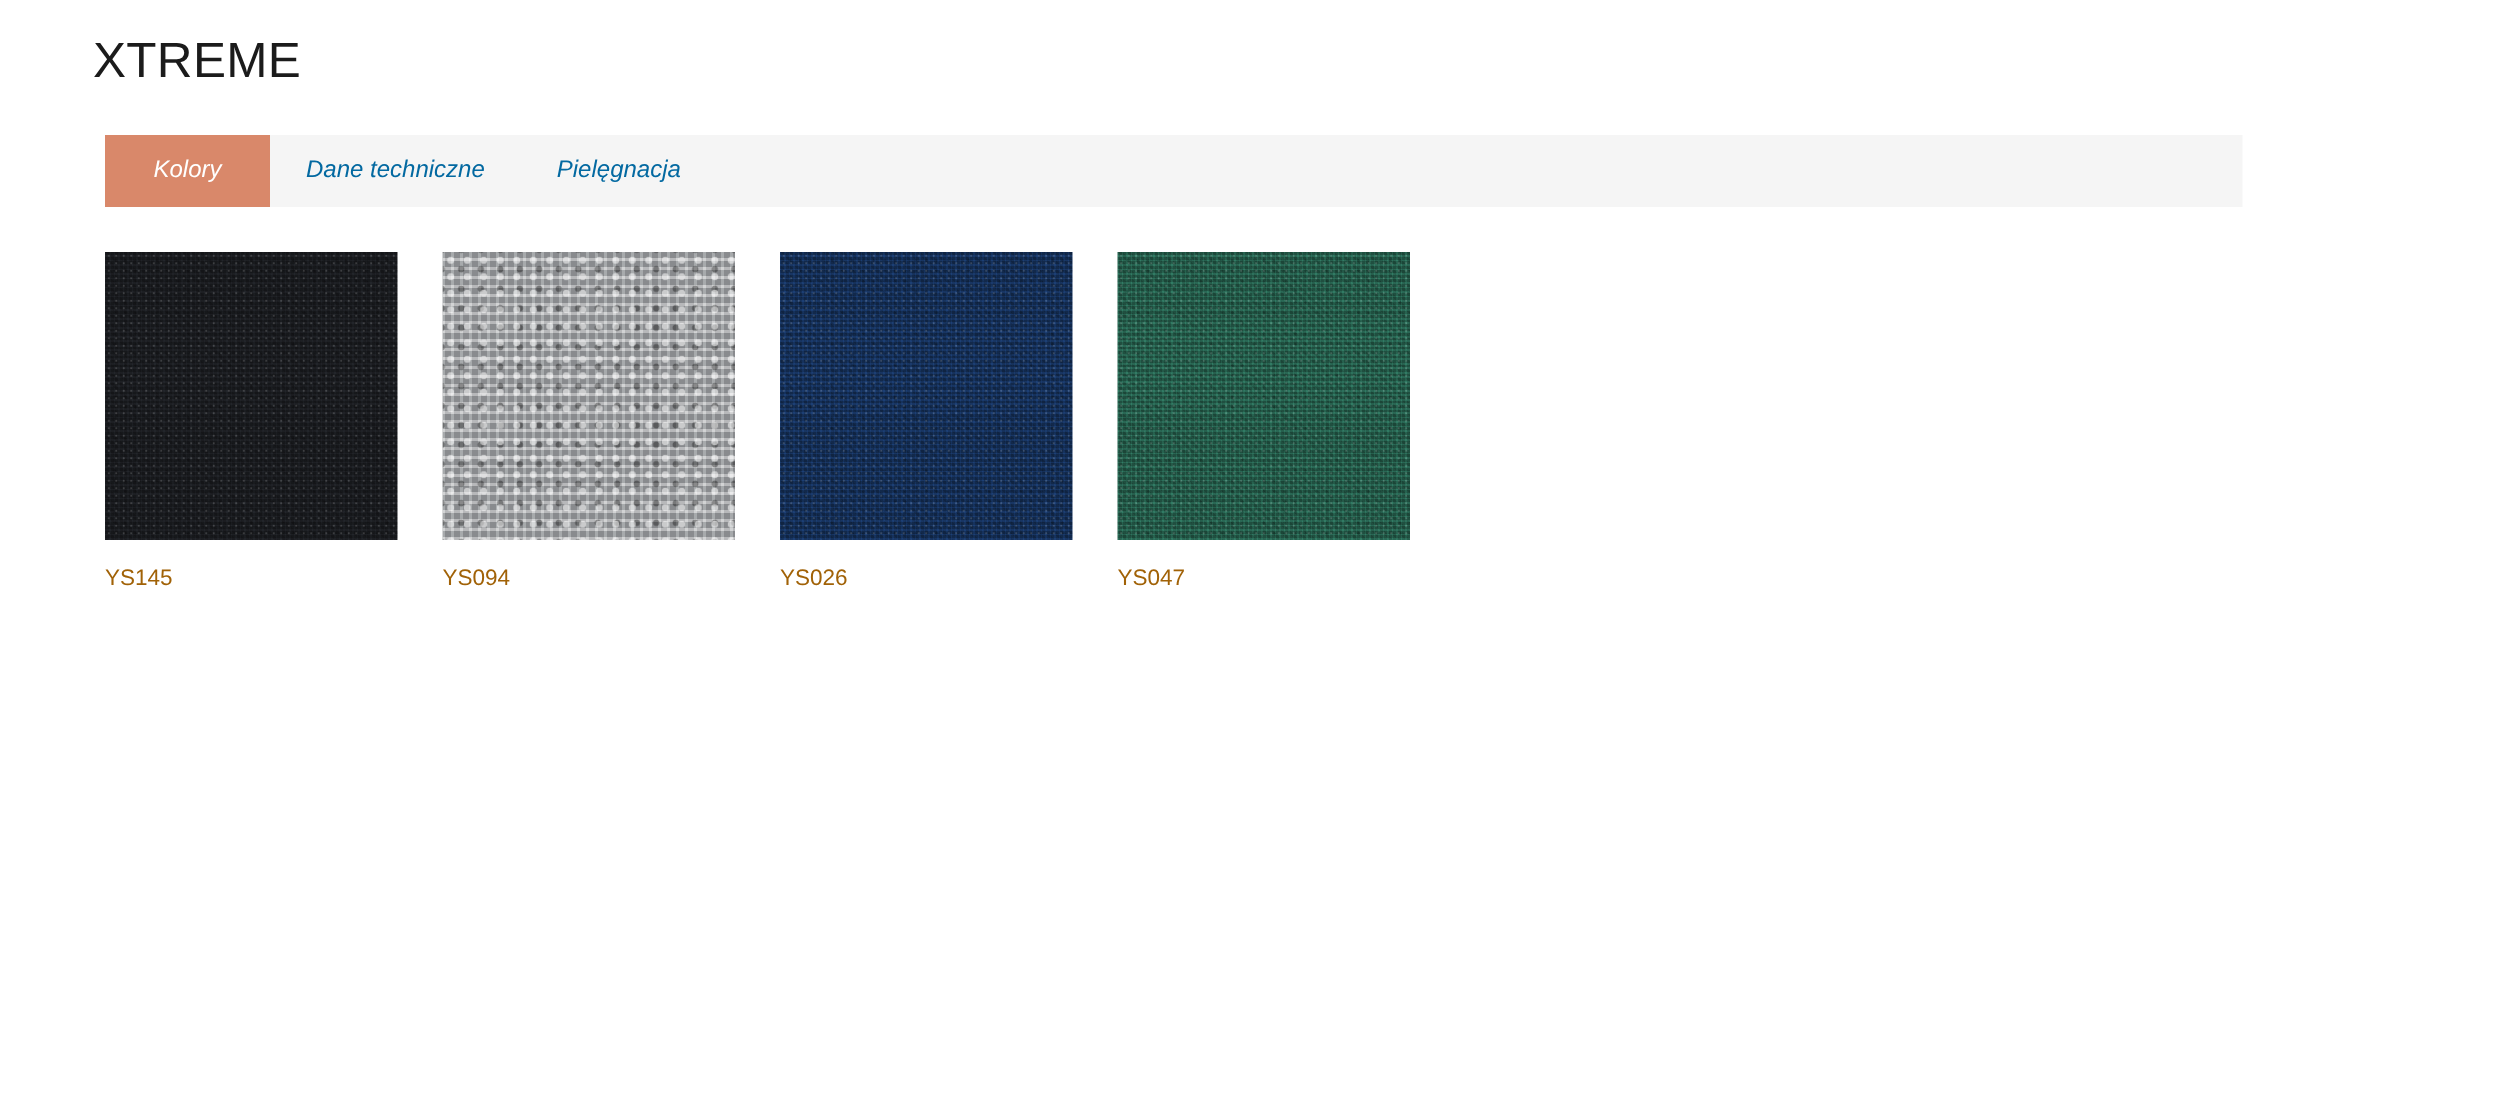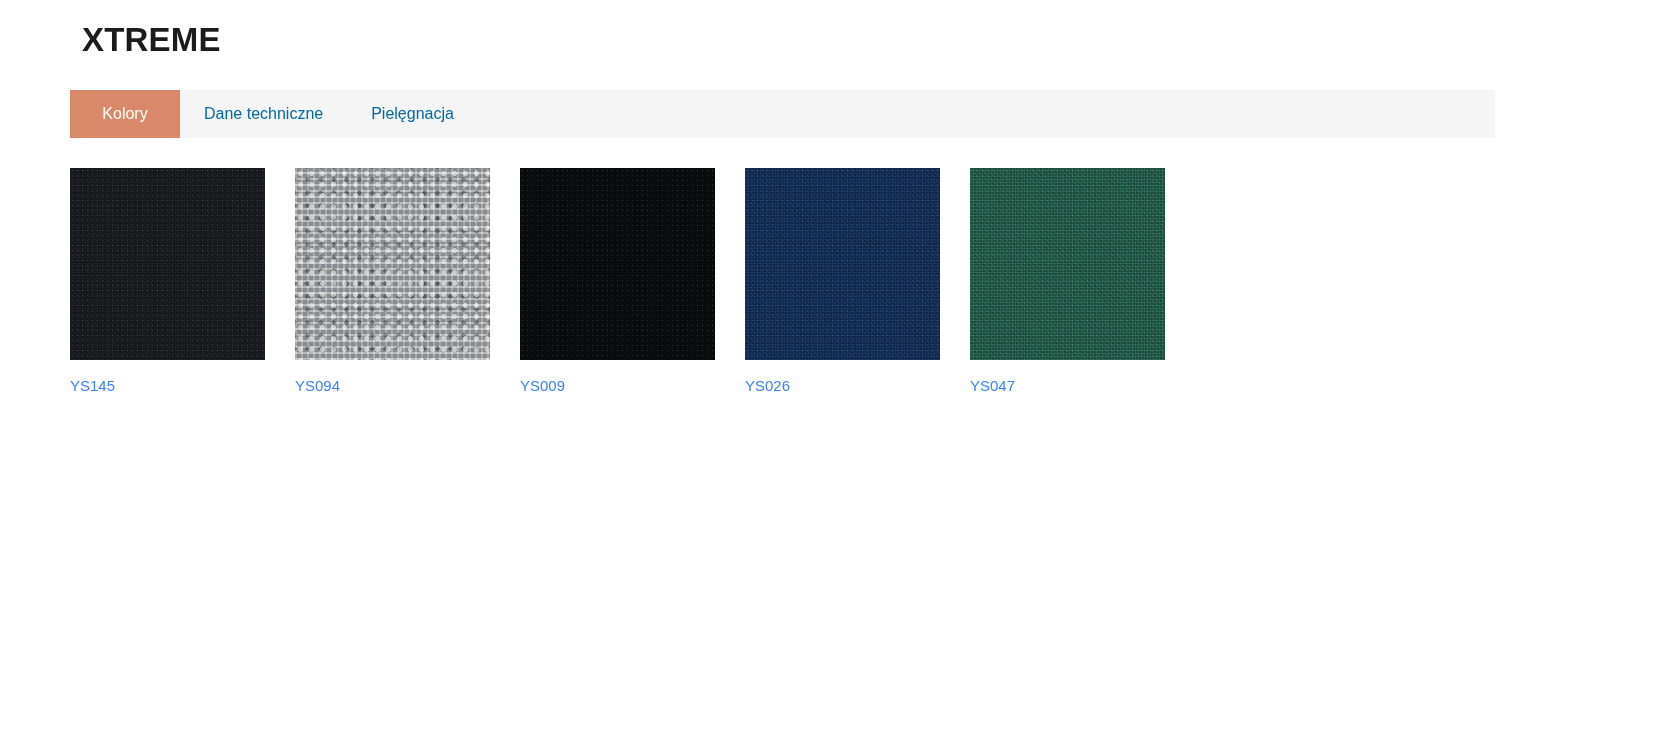--- a/index.html
+++ b/index.html
@@ -19,24 +19,24 @@
   .page {
     position: relative;
     width: 1667px;
     height: 730px;
     box-sizing: border-box;
   }
 
   
   .page-title {
     position: absolute;
-    left: 82px;
+    left: 62px;
     top: 18px;
     font-size: 33px;
-    font-weight: 700;
+    font-weight: 400;
     letter-spacing: 0.2px;
     color: #1b1b1b;
     line-height: 44px;
     margin: 0;
     white-space: nowrap;
   }
 
   
   .tabbar {
     position: absolute;
@@ -143,33 +143,33 @@
     background-image:
       radial-gradient(rgba(255,255,255,0.55) 2.2px, transparent 2.6px),
       radial-gradient(rgba(0,0,0,0.35) 2px, transparent 2.4px);
     background-size: 11px 11px, 13px 13px;
     background-position: 0 0, 6px 5px;
   }
 
   .swatch-label {
     margin-top: 16px;
     font-size: 15px;
-    color: #3b82f6;
+    color: #a16207;
     line-height: 20px;
     white-space: nowrap;
   }
 </style>
 </head>
 <body>
 
 <div class="page">
 
   <h1 class="page-title">XTREME</h1>
 
-  <div class="tabbar" id="tabbar" style="background: rgb(245, 245, 245);">
+  <div class="tabbar" id="tabbar" style="background: rgb(245, 245, 245); font-style: italic;">
       <div class="tab active" style="background: rgb(217, 136, 106);">Kolory</div>
       <div class="tab">Dane techniczne</div>
       <div class="tab">Pielęgnacja</div>
     </div>
 
   <div class="swatch-grid" id="swatch-grid">
       <div class="swatch-cell">
         <div class="swatch-tile" style="background-color: rgb(27, 29, 33);">
           <div class="weave"></div>
           <div class="speckle"></div>
@@ -177,27 +177,20 @@
         <div class="swatch-label">YS145</div>
       </div>
       <div class="swatch-cell">
         <div class="swatch-tile boucle" style="background-color: rgb(169, 171, 173);">
           <div class="weave"></div>
           <div class="speckle"></div>
         </div>
         <div class="swatch-label">YS094</div>
       </div>
       <div class="swatch-cell">
-        <div class="swatch-tile" style="background-color: rgb(11, 12, 14);">
-          <div class="weave"></div>
-          <div class="speckle"></div>
-        </div>
-        <div class="swatch-label">YS009</div>
-      </div>
-      <div class="swatch-cell">
         <div class="swatch-tile" style="background-color: rgb(22, 50, 93);">
           <div class="weave"></div>
           <div class="speckle"></div>
         </div>
         <div class="swatch-label">YS026</div>
       </div>
       <div class="swatch-cell">
         <div class="swatch-tile" style="background-color: rgb(39, 98, 79);">
           <div class="weave"></div>
           <div class="speckle"></div>

